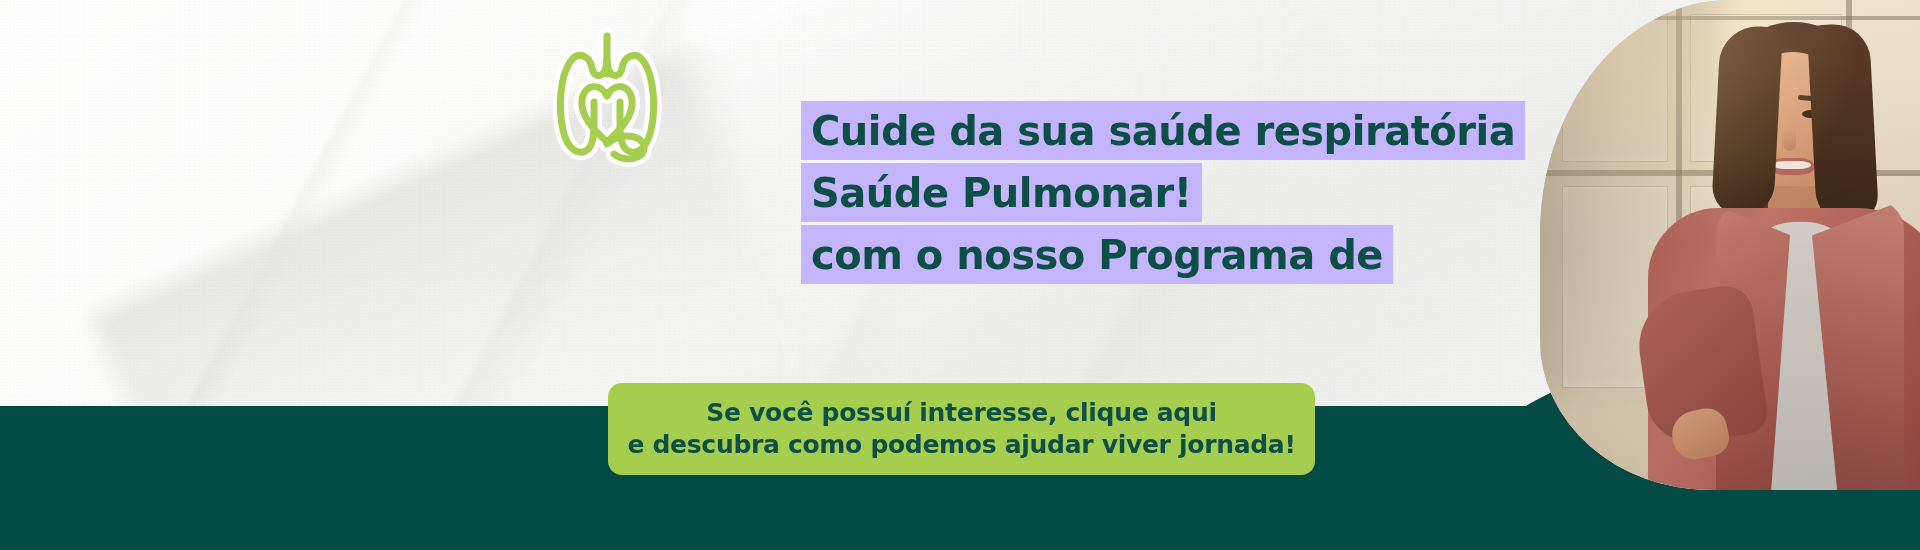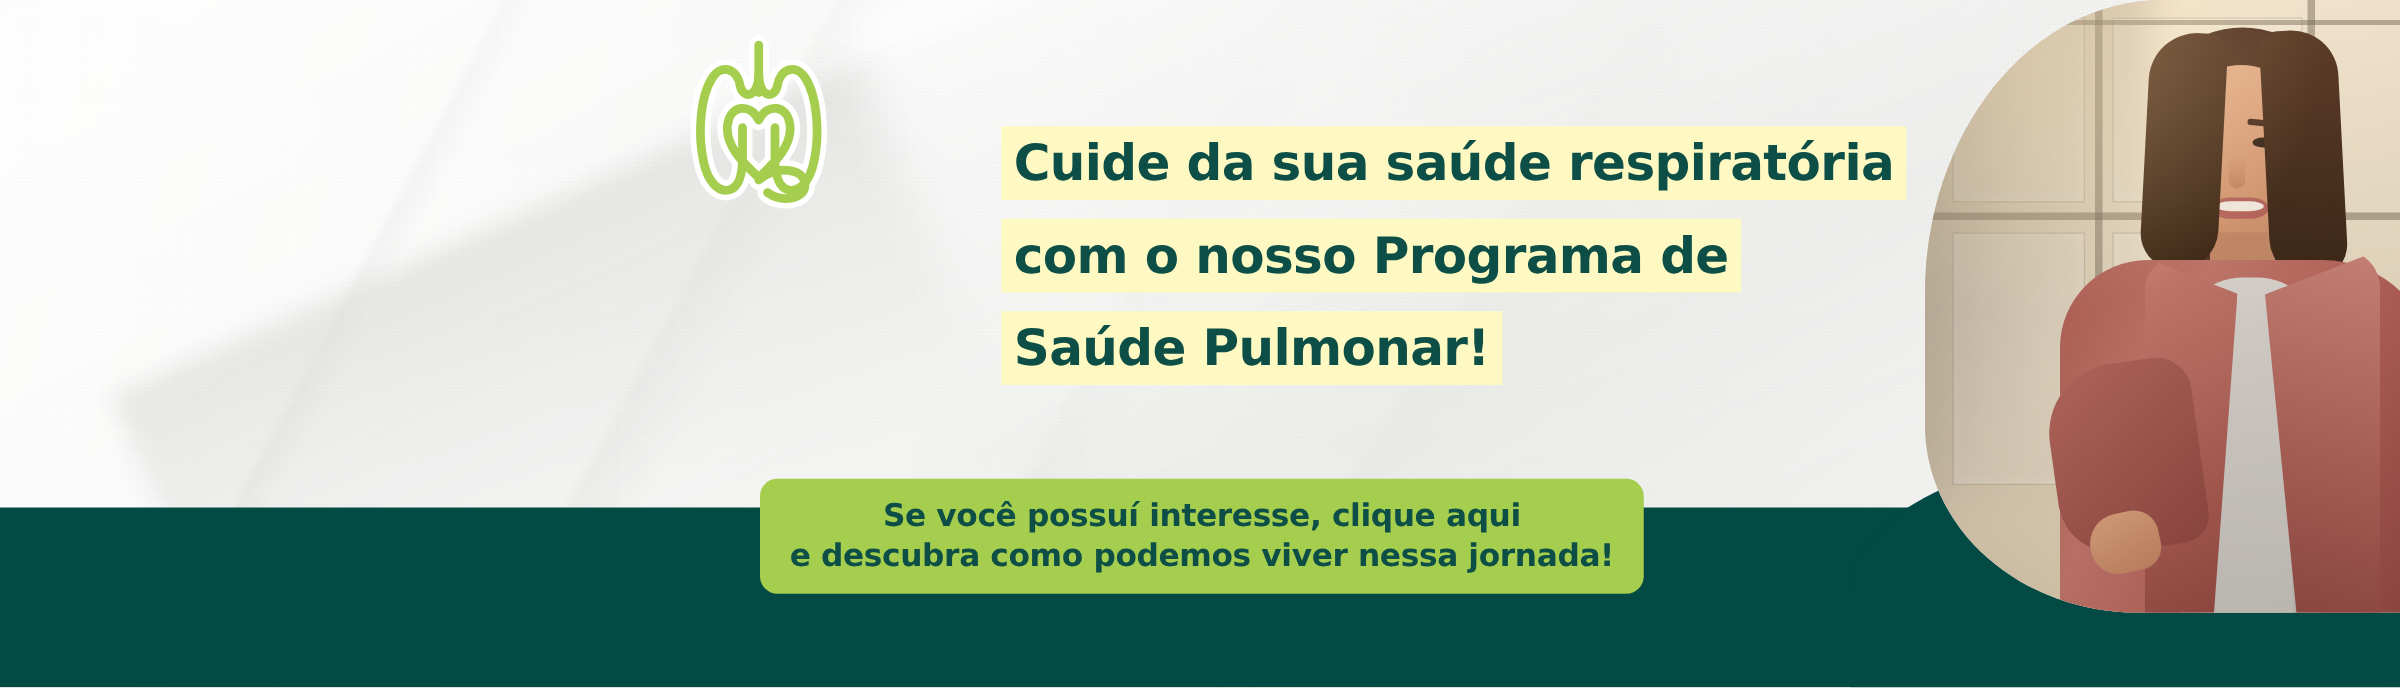--- a/index.html
+++ b/index.html
@@ -170,23 +170,23 @@
     width: 560px;
   }
   .headline-line {
     display: table;
     font-family: "DejaVu Sans", sans-serif;
     font-weight: 700;
     font-size: 40px;
     line-height: 1;
     letter-spacing: -0.5px;
     color: #0d4f46;
-    background: #fef9c3;
+    background: #c4b5fd;
     padding: 10px 10px 9px 10px;
-    margin-bottom: 15px;
+    margin-bottom: 3px;
     white-space: nowrap;
   }
 
   
   .cta {
     position: absolute;
     left: 608px;
     top: 383px;
     width: 707px;
     height: 92px;
@@ -413,27 +413,27 @@
         <path d="M75 38 C75 56, 62 58, 60 46 C58 34, 46 28, 38 40 C28 55, 26 86, 31 108 C34 122, 42 132, 51 130 C60 128, 62 116, 62 104 L62 80"></path>
         <path d="M75 38 C75 56, 88 58, 90 46 C92 34, 104 28, 112 40 C122 55, 124 86, 119 108 C116 122, 108 132, 99 130 C90 128, 88 116, 88 104 L88 80"></path>
         <path d="M75 74 C68 60, 52 62, 50 78 C48 94, 62 108, 75 120 C88 108, 102 94, 100 78 C98 62, 82 60, 75 74 Z"></path>
         <path d="M75 122 C88 110, 112 112, 112 126 C112 138, 92 140, 82 132"></path>
       </g>
     </svg>
   </div>
 
   <div class="headline">
     <div class="headline-line">Cuide da sua saúde respiratória</div>
+    <div class="headline-line">Saúde Pulmonar!</div>
     <div class="headline-line">com o nosso Programa de</div>
-    <div class="headline-line">Saúde Pulmonar!</div>
   </div>
 
   <div class="cta">
     <div class="cta-line">Se você possuí interesse, clique aqui</div>
-    <div class="cta-line">e descubra como podemos viver nessa jornada!</div>
+    <div class="cta-line">e descubra como podemos ajudar viver jornada!</div>
   </div>
 
   <div class="photo">
     <div class="photo-door">
       <div class="door-panel" style="left:22px; top:14px; width:104px; height:146px;"></div>
       <div class="door-panel" style="left:150px; top:14px; width:150px; height:146px;"></div>
       <div class="door-panel" style="left:22px; top:186px; width:104px; height:200px;"></div>
       <div class="door-panel" style="left:150px; top:186px; width:150px; height:200px;"></div>
       <div class="door-seam" style="left:136px; top:0; width:6px; height:490px;"></div>
       <div class="door-seam" style="left:306px; top:0; width:6px; height:490px;"></div>

